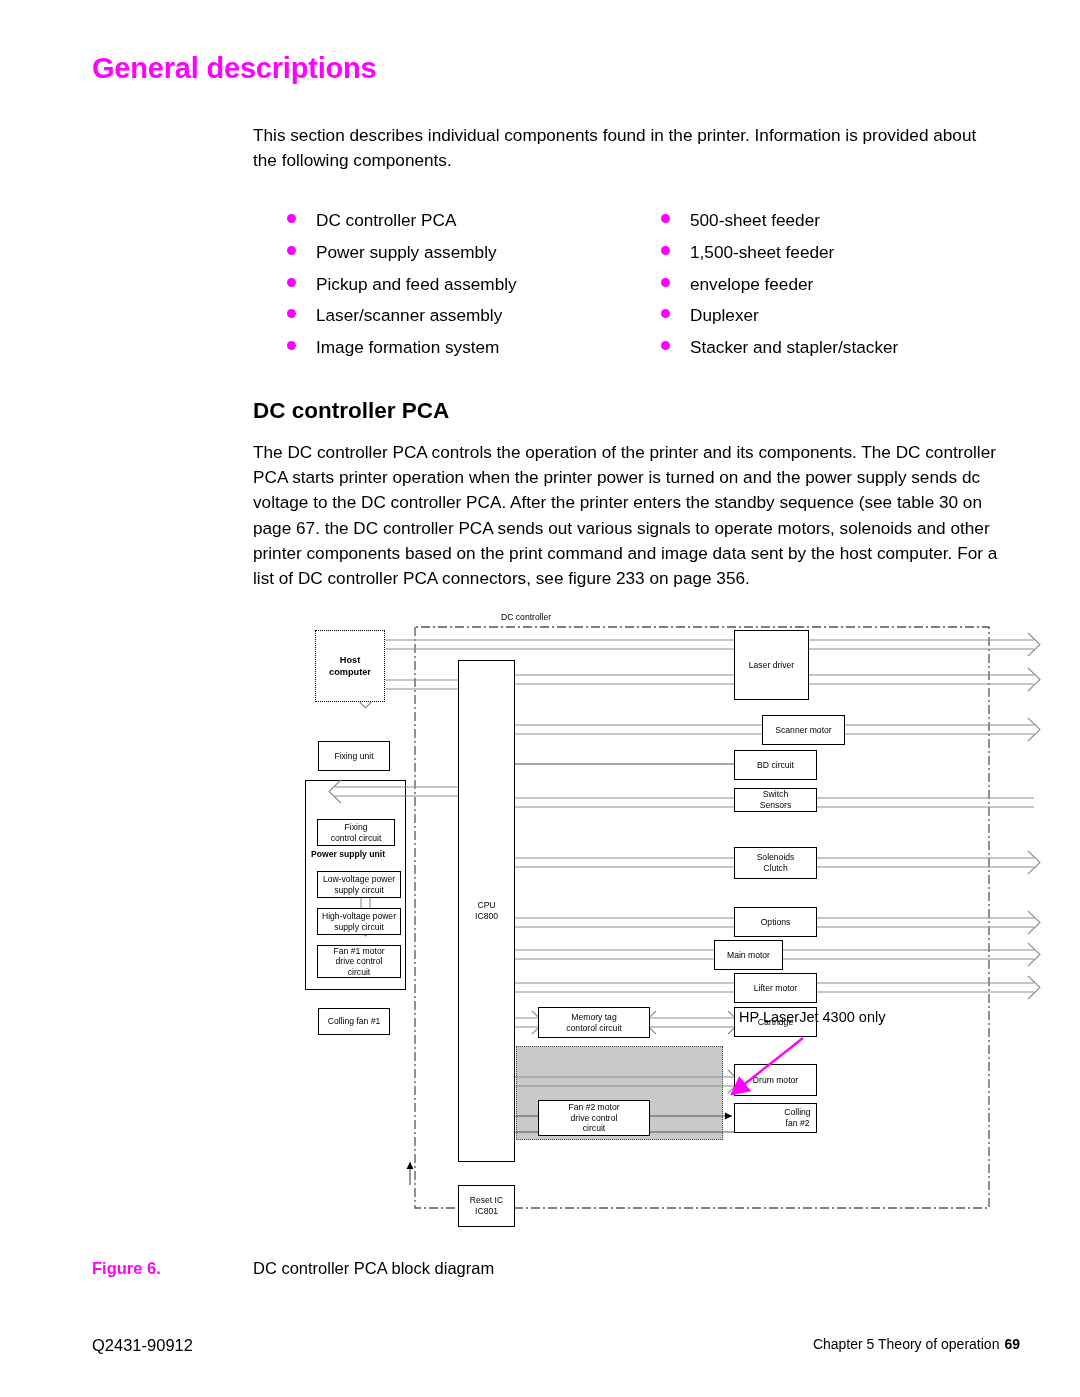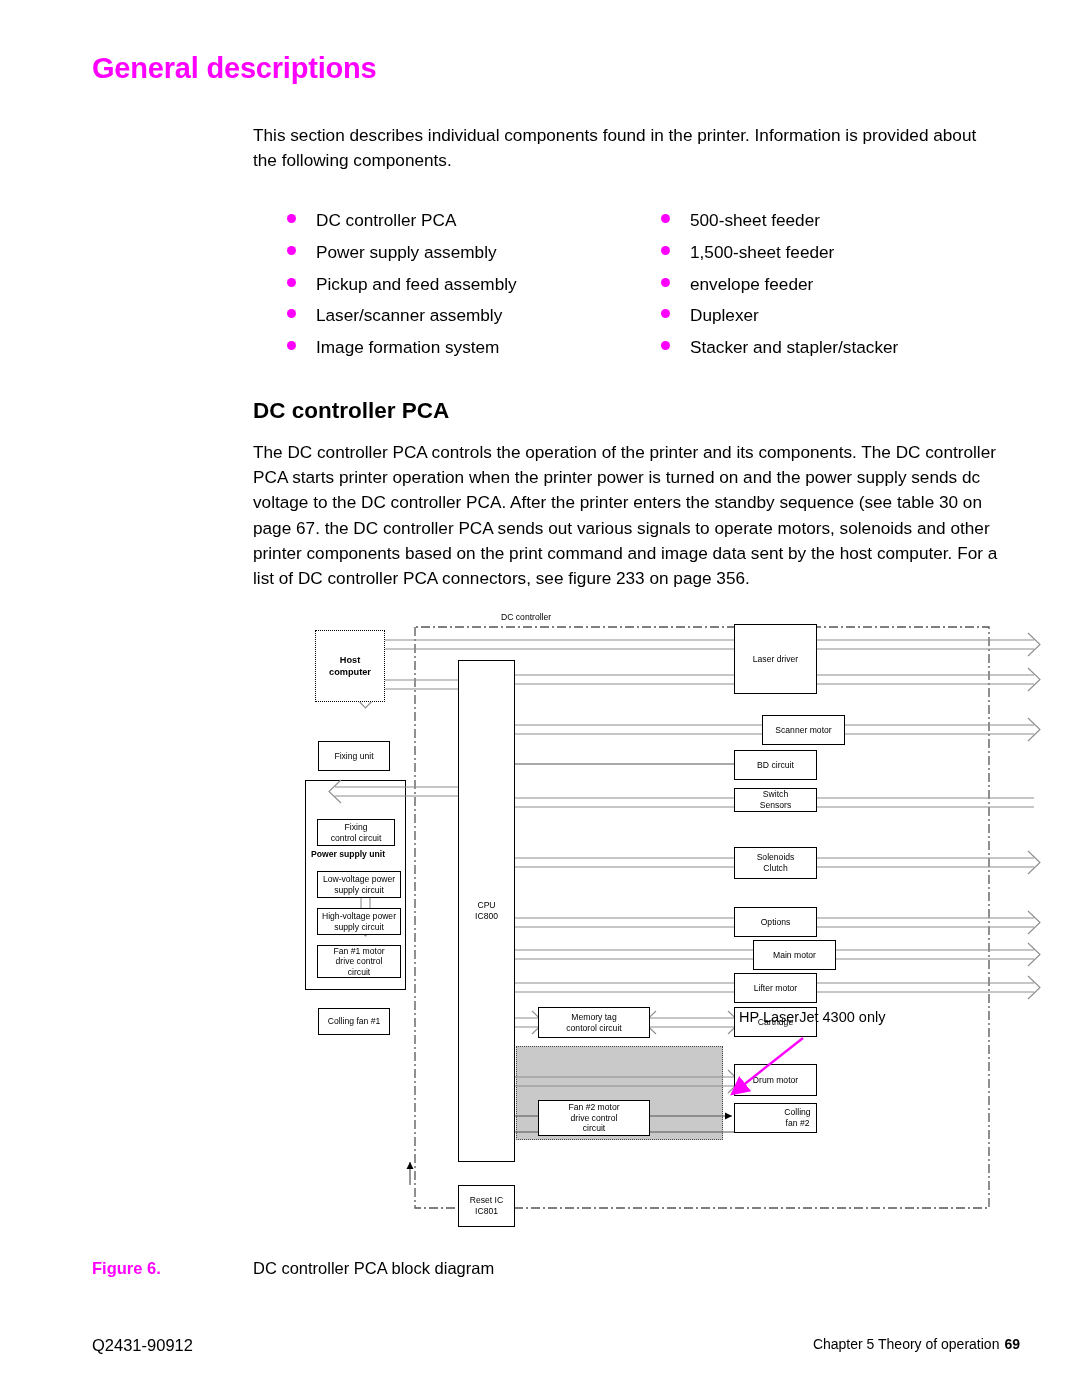--- a/index.html
+++ b/index.html
@@ -353,29 +353,29 @@
 supply circuit</div>
   <div class="bx" style="left:22px; top:345px; width:84px; height:33px;">Fan #1 motor
 drive control
 circuit</div>
 
   <div class="bx" style="left:23px; top:408px; width:72px; height:27px;">Colling fan #1</div>
 
   <div class="bx" style="left:243px; top:407px; width:112px; height:31px;">Memory tag
 contorol circuit</div>
 
-  <div class="bx" style="left:439px; top:24px; width:83px; height:70px;">Laser driver</div>
+  <div class="bx" style="left:439px; top:30px; width:75px; height:70px;">Laser driver</div>
   <div class="bx" style="left:439px; top:115px; width:83px; height:30px;margin-left:28px;">Scanner motor</div>
   <div class="bx" style="left:439px; top:150px; width:83px; height:30px;">BD circuit</div>
   <div class="bx" style="left:439px; top:188px; width:83px; height:24px;">Switch
 Sensors</div>
   <div class="bx" style="left:439px; top:247px; width:83px; height:32px;">Solenoids
 Clutch</div>
   <div class="bx" style="left:439px; top:307px; width:83px; height:30px;">Options</div>
-  <div class="bx" style="left:458px; top:340px; width:83px; height:30px;">Main motor</div>
+  <div class="bx" style="left:419px; top:340px; width:69px; height:30px;">Main motor</div>
   <div class="bx" style="left:439px; top:373px; width:83px; height:30px;">Lifter motor</div>
   <div class="bx" style="left:439px; top:407px; width:83px; height:30px;">Cartridge</div>
 
   <div class="bx" style="left:439px; top:464px; width:83px; height:32px;">Drum motor</div>
   <div class="bx" style="left:243px; top:500px; width:112px; height:36px;">Fan #2 motor
 drive control
 circuit</div>
   <div class="bx" style="left:439px; top:503px; width:83px; height:30px;padding-left:44px;">Colling fan #2</div>
 
   <div class="lbl big" style="left:444px; top:412px;">HP LaserJet 4300 only</div>

